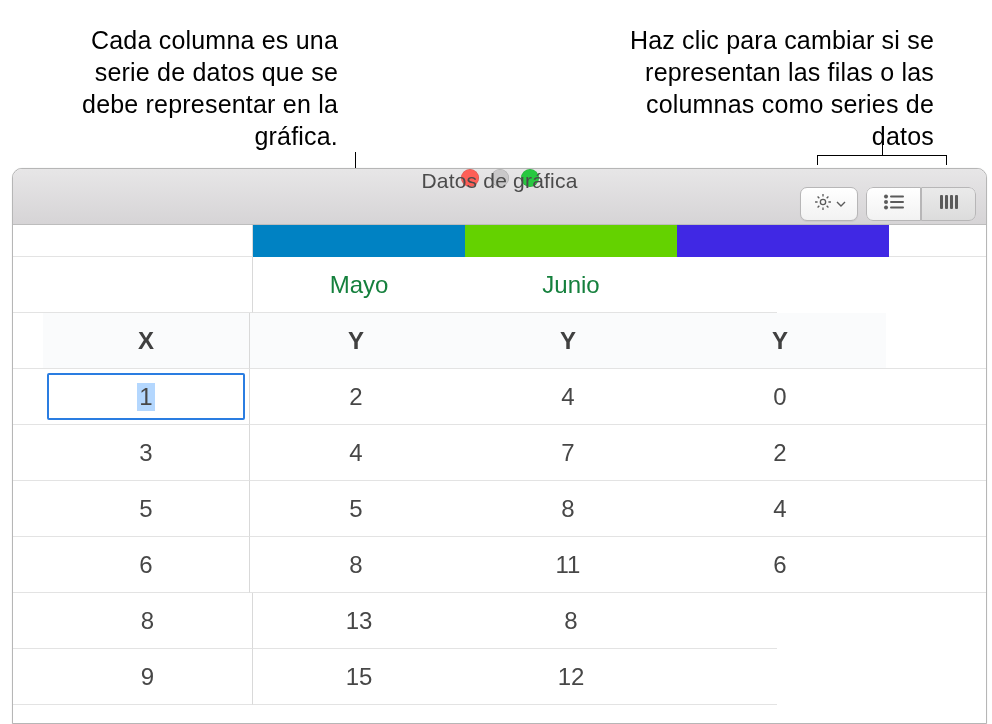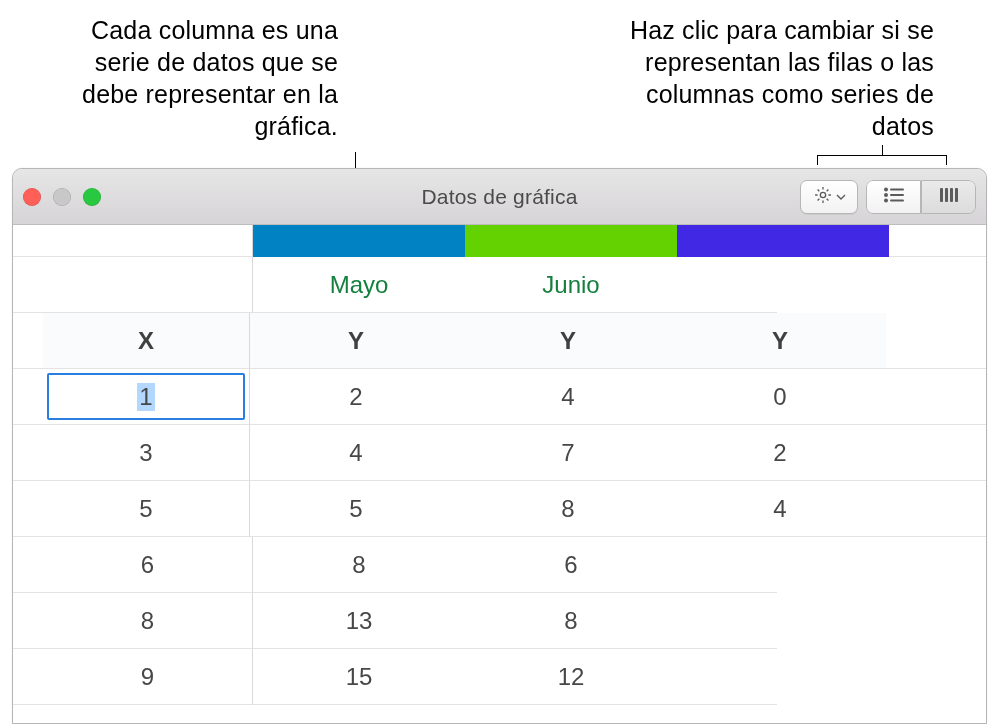--- a/index.html
+++ b/index.html
@@ -13,20 +13,21 @@
     }
 
     
     .callout {
       position: absolute;
       font-size: 25px;
       line-height: 1.28;
       color: #000;
       text-align: right;
       letter-spacing: 0.2px;
+      margin-top: 10px;
     }
     .callout-left { left: 48px; top: 14px; width: 290px; }
     .callout-right { right: 58px; top: 14px; width: 330px; }
 
     
     .connector-left {
       position: absolute;
       left: 355px;
       top: 152px;
       width: 1px;
@@ -71,20 +72,21 @@
       background: #fff;
     }
     .titlebar {
       height: 56px;
       background: linear-gradient(#e7e6e7, #d6d4d6);
       border-bottom: 1px solid #bdbdbd;
       display: flex;
       align-items: center;
       position: relative;
       padding: 0 10px;
+      flex-direction: column;
     }
     .traffic {
       display: flex;
       gap: 12px;
       align-items: center;
     }
     .traffic .dot {
       width: 18px; height: 18px;
       border-radius: 50%;
       box-shadow: inset 0 0 0 0.5px rgba(0,0,0,0.18);
@@ -319,20 +321,21 @@
           <div class="cell rowhead" style="width: 210px;">5</div>
           <div class="cell col-s">5</div>
           <div class="cell col-s">8</div>
           <div class="cell col-s">4</div>
           <div class="cell col-ex"></div>
         </div>
         <div class="data-row">
           <div class="cell col-gutter gutter-cell"></div>
           <div class="cell rowhead" style="width: 210px;">6</div>
           <div class="cell col-s">8</div>
+          <div class="cell col-s">11</div>
           <div class="cell col-s">6</div>
           <div class="cell col-ex"></div>
         </div>
         <div class="data-row">
           <div class="cell col-gutter gutter-cell"></div>
           <div class="cell rowhead" style="width: 210px;">8</div>
           <div class="cell col-s">13</div>
           <div class="cell col-s">8</div>
           <div class="cell col-ex"></div>
         </div>

